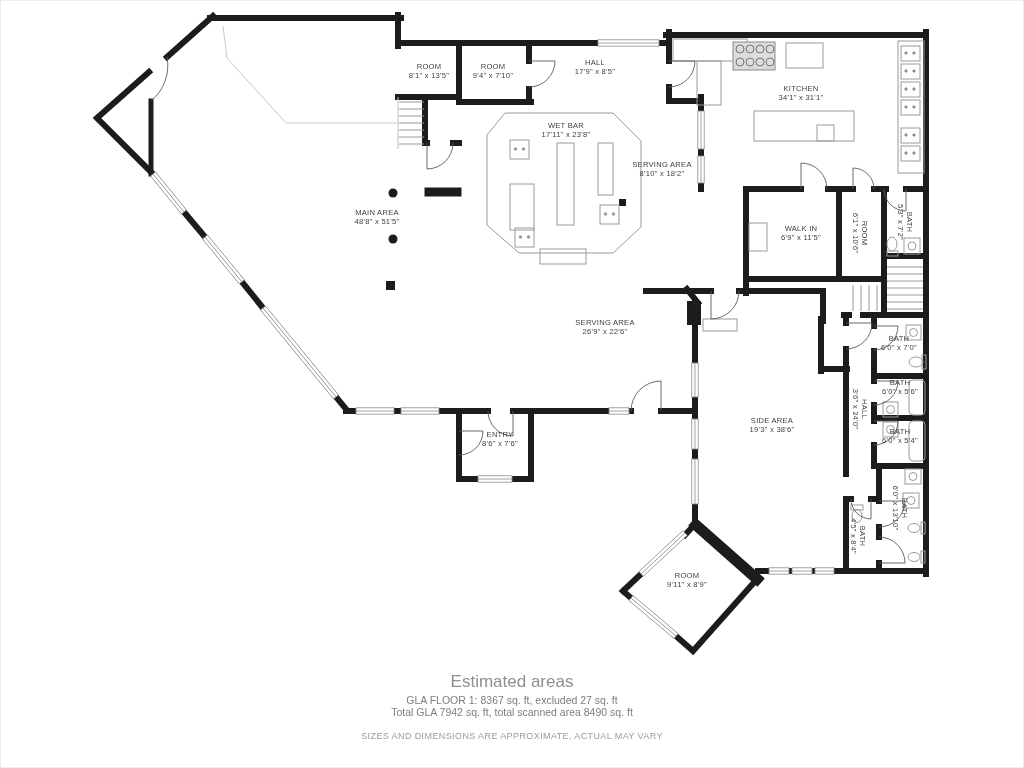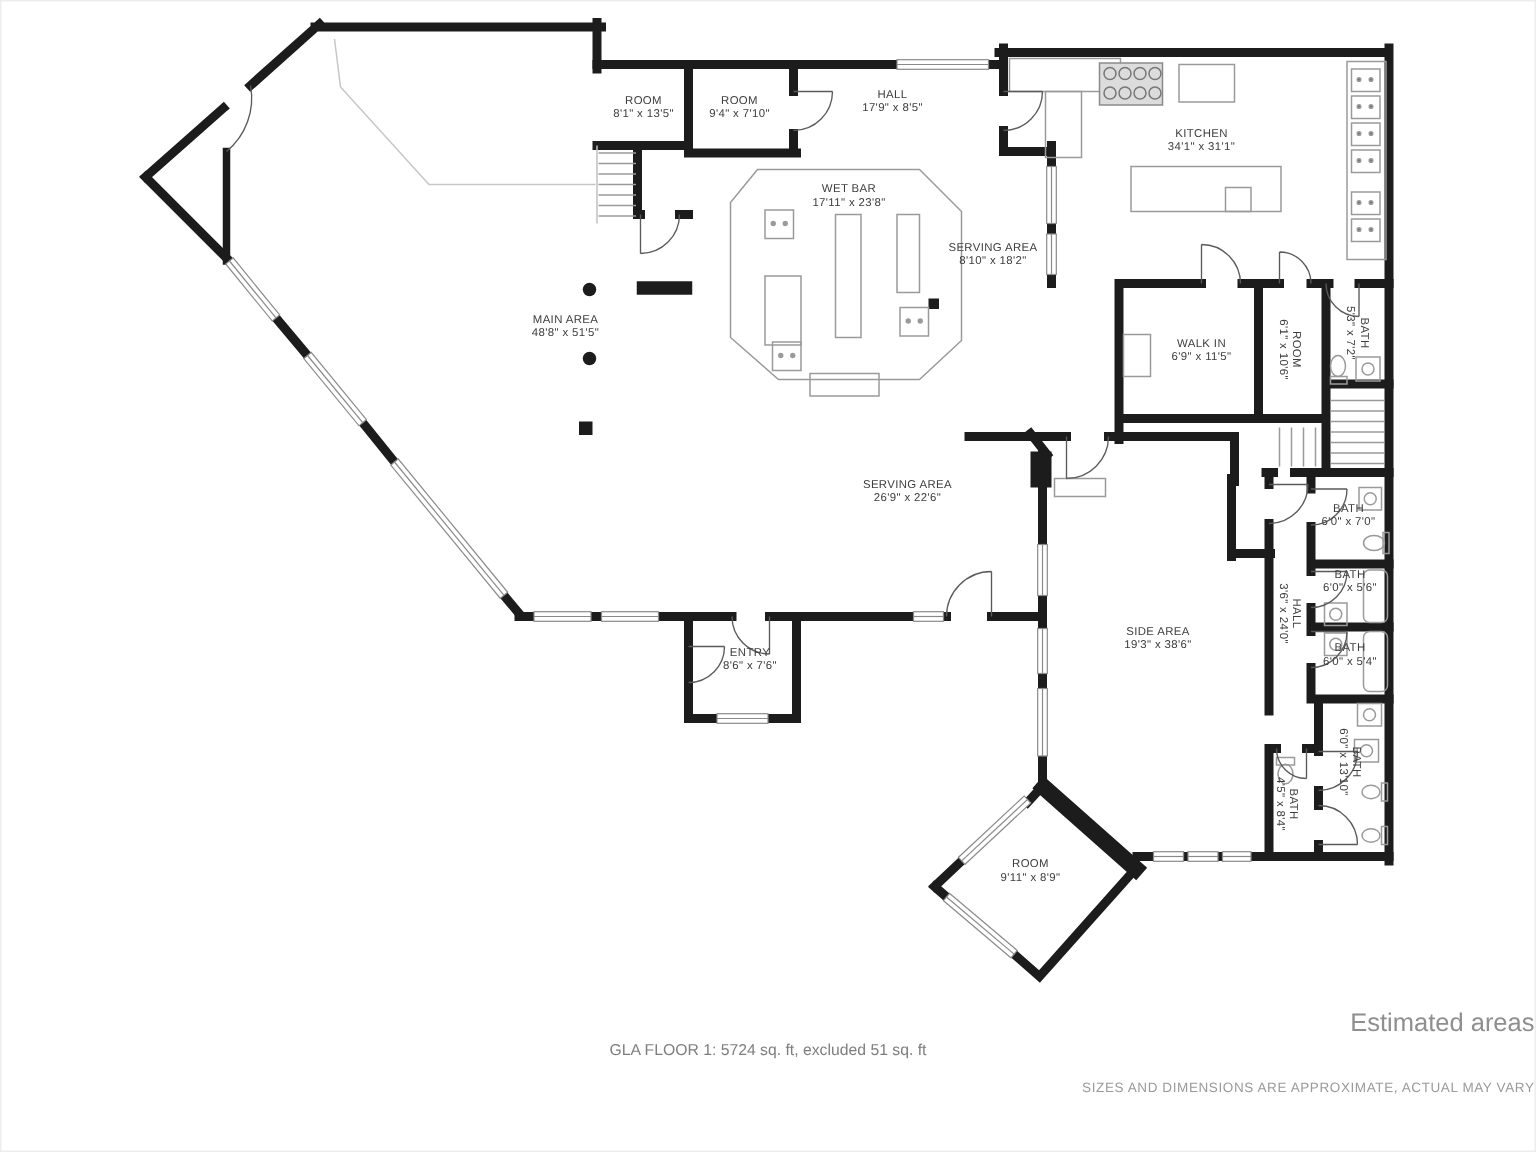--- a/index.html
+++ b/index.html
@@ -2,23 +2,23 @@
 <html><head>
 <meta charset="utf-8">
 <style>
   html,body{margin:0;padding:0;background:#fff;}
   .stage{position:relative;width:1024px;height:768px;background:#ffffff;overflow:hidden;
          font-family:"Liberation Sans",sans-serif;border:1px solid #ededed;box-sizing:border-box;}
   svg{position:absolute;left:0;top:0;}
   .room-label{font-family:"Liberation Sans",sans-serif;font-size:7.6px;fill:#3d3d3d;
               text-anchor:middle;letter-spacing:.25px;}
   .footer{position:absolute;left:0;right:0;top:671px;text-align:center;color:#8c8c8c;}
-  .footer-title{font-size:17px;color:#8f8f8f;margin:0 0 3px 0;font-weight:400;text-align:right;}
+  .footer-title{font-size:17px;color:#8f8f8f;margin:0 0 3px 0;font-weight:400;}
   .footer-line{font-size:10.5px;line-height:11.5px;color:#7e7e7e;margin:0;}
-  .footer-disclaimer{font-size:9px;color:#9a9a9a;margin-top:13px;letter-spacing:.4px;text-align:right;}
+  .footer-disclaimer{font-size:9px;color:#9a9a9a;margin-top:13px;letter-spacing:.4px;}
 </style>
 </head>
 <body>
 
 <div class="stage">
 
   <svg width="1024" height="768" viewBox="0 0 1024 768">
 
     <g stroke="#1c1c1c" stroke-width="6" fill="none" stroke-linecap="square">
 
@@ -297,16 +297,17 @@
         <text x="771" y="422" class="room-label"><tspan x="771" dy="0">SIDE AREA</tspan><tspan x="771" dy="9">19'3" x 38'6"</tspan></text>
         <text x="901" y="507" class="room-label" transform="rotate(90 901 507)"><tspan x="901" dy="0">BATH</tspan><tspan x="901" dy="9">6'0" x 13'10"</tspan></text>
         <text x="859" y="535" class="room-label" transform="rotate(90 859 535)"><tspan x="859" dy="0">BATH</tspan><tspan x="859" dy="9">4'5" x 8'4"</tspan></text>
         <text x="499" y="436" class="room-label"><tspan x="499" dy="0">ENTRY</tspan><tspan x="499" dy="9">8'6" x 7'6"</tspan></text>
         <text x="686" y="577" class="room-label"><tspan x="686" dy="0">ROOM</tspan><tspan x="686" dy="9">9'11" x 8'9"</tspan></text>
       </g>
   </svg>
 
   <div class="footer">
     <p class="footer-title">Estimated areas</p>
-    <p class="footer-line">GLA FLOOR 1: 5724 sq. ft, excluded 51 sq. ft</p>
+    <p class="footer-line">GLA FLOOR 1: 8367 sq. ft, excluded 27 sq. ft</p>
+    <p class="footer-line">Total GLA 7942 sq. ft, total scanned area 8490 sq. ft</p>
     <p class="footer-disclaimer">SIZES AND DIMENSIONS ARE APPROXIMATE, ACTUAL MAY VARY</p>
   </div>
 </div>
 
 </body></html>

